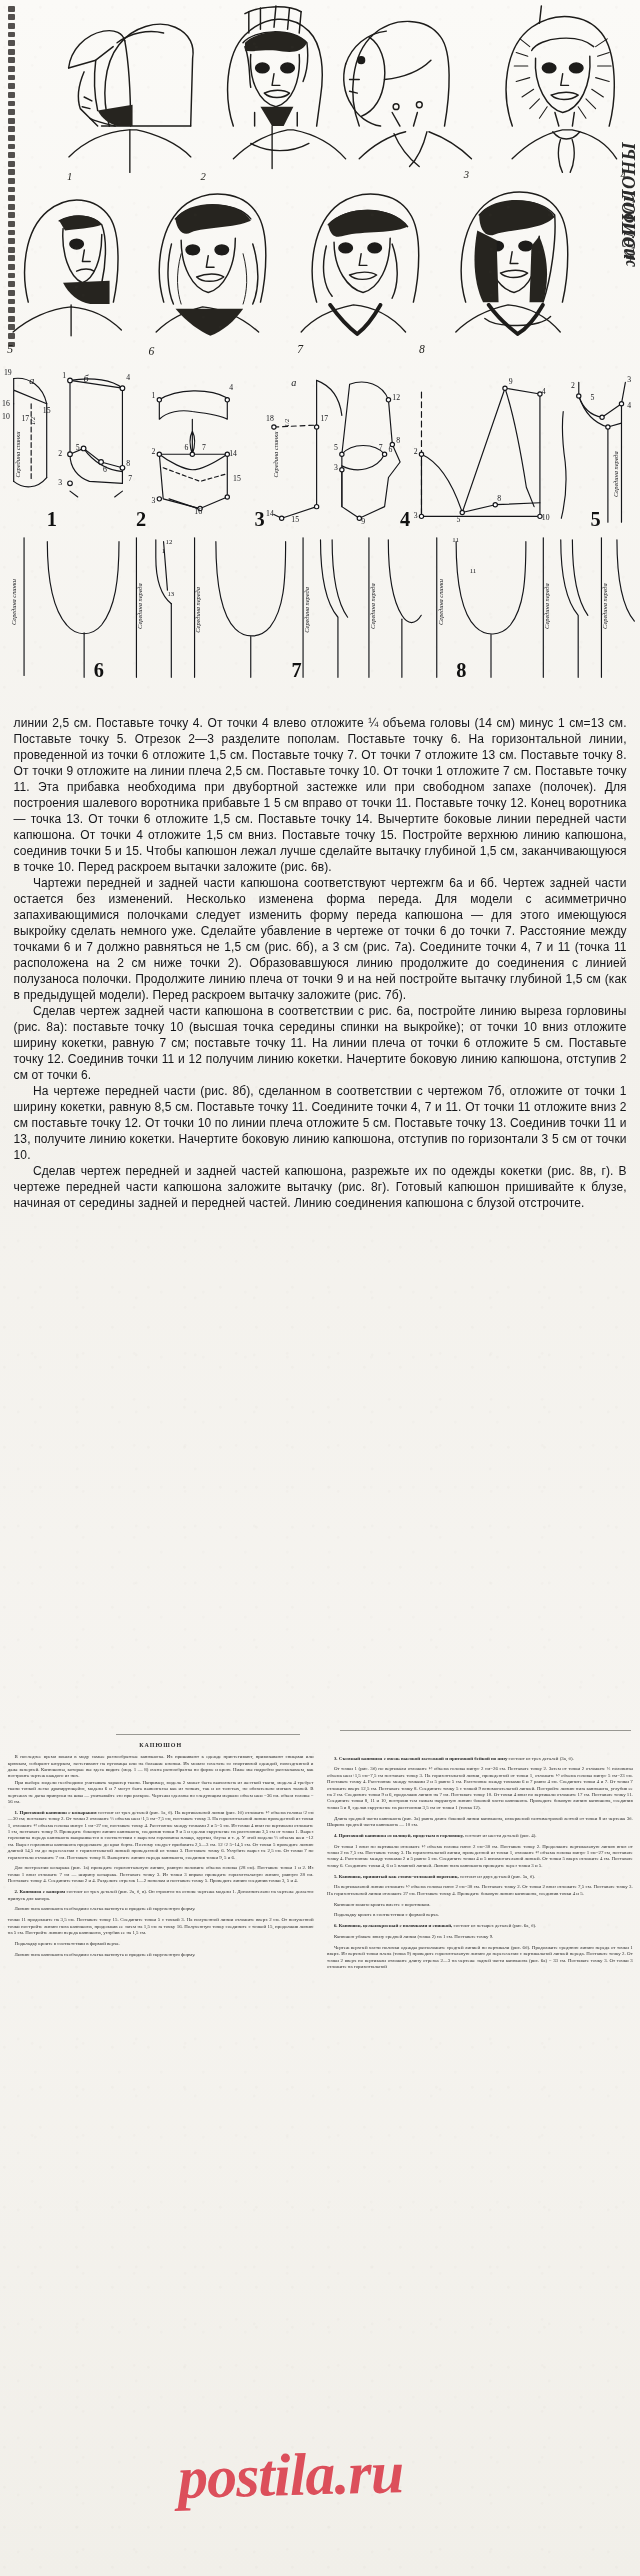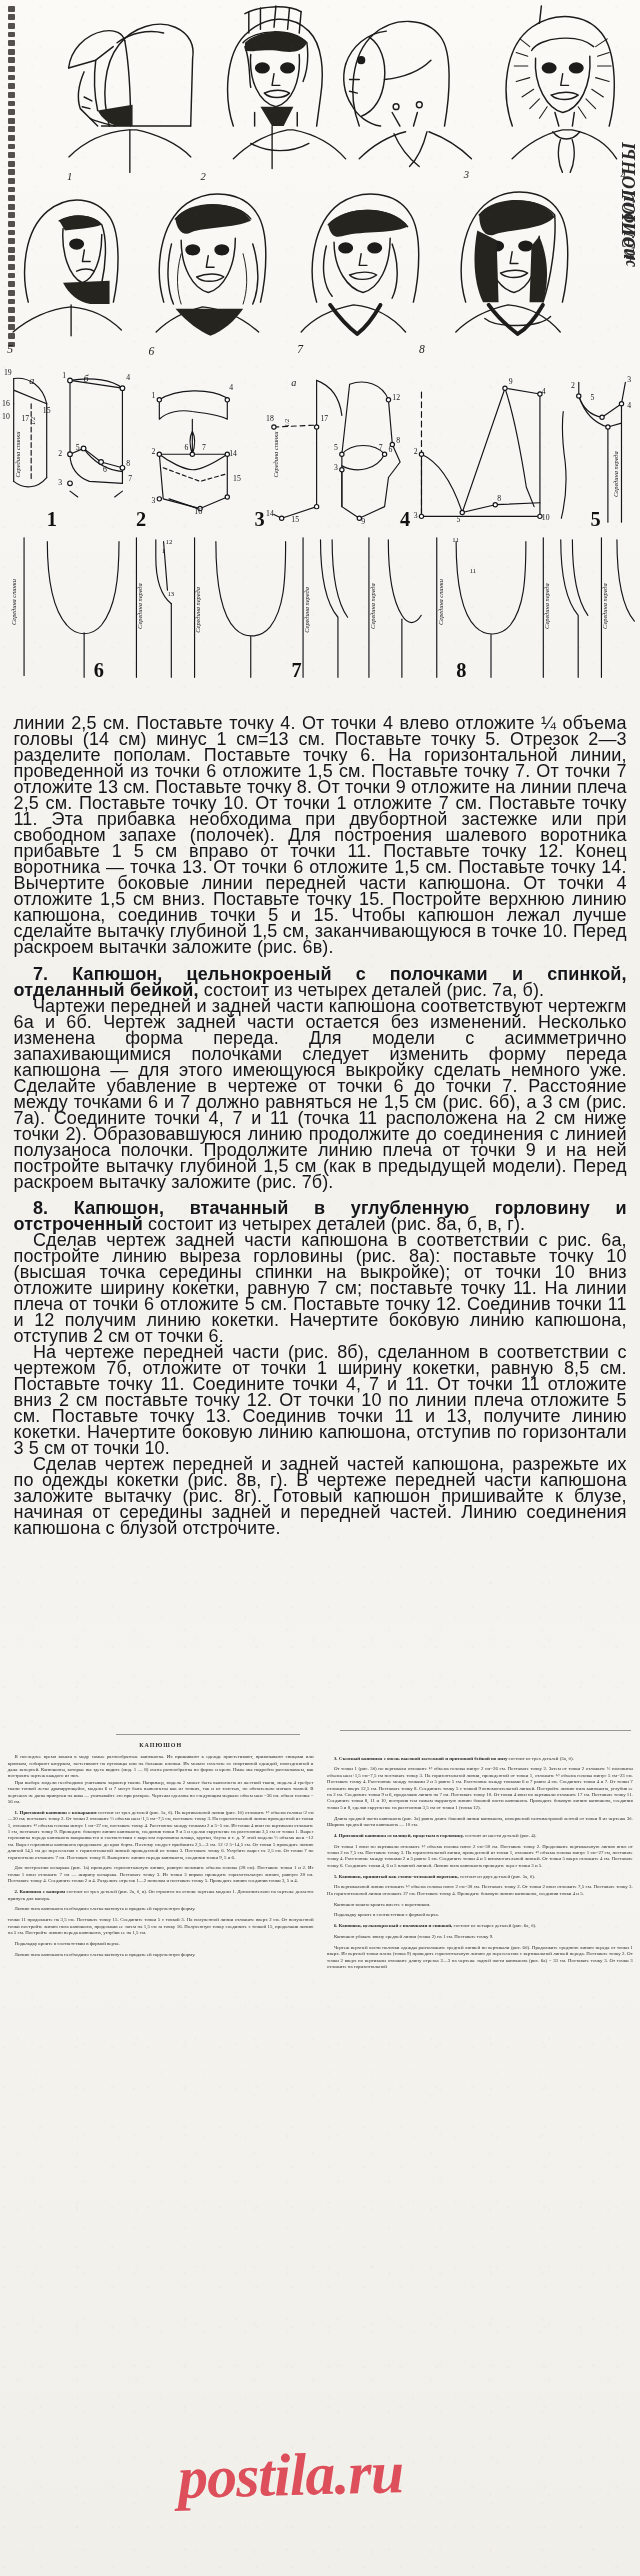--- a/index.html
+++ b/index.html
@@ -46,21 +46,21 @@
     transform:rotate(180deg);white-space:nowrap;
   }
   
   .draft-band{position:absolute;left:0;width:553px;background:transparent;}
   .db1{top:361px;height:167px;}
   .db2{top:532px;height:155px;}
   
   .bodytext{
     position:absolute;left:13.6px;width:613px;
     font-family:"Liberation Sans", sans-serif;
-    font-size:18px;line-height:16px;
+    font-size:12px;line-height:16px;
     text-align:justify;color:#15161a;
     letter-spacing:0.1px;
   }
   .bodytext p{margin:0;}
   .bodytext p.indent{text-indent:19.4px;}
   .bodytext p.gap{margin-top:10.7px;}
   .bodytext b{font-weight:700;}
   
   .finecols{
     position:absolute;left:7.8px;top:1742px;width:625px;height:825px;
@@ -514,29 +514,23 @@
           <text x="172" y="66">13</text>
         <text x="466" y="10">11</text>
           <text x="484" y="42">11</text>
       </g>
     </svg>
   </div>
 
   <div class="bodytext" style="top:715px;">
     <p>линии 2,5 см. Поставьте точку 4. От точки 4 влево отложите ¼ объема головы (14 см) минус 1 см=13 см. Поставьте точку 5. Отрезок 2—3 разделите пополам. Поставьте точку 6. На горизонтальной линии, проведенной из точки 6 отложите 1,5 см. Поставьте точку 7. От точки 7 отложите 13 см. Поставьте точку 8. От точки 9 отложите на линии плеча 2,5 см. Поставьте точку 10. От точки 1 отложите 7 см. Поставьте точку 11. Эта прибавка необходима при двубортной застежке или при свободном запахе (полочек). Для построения шалевого воротника прибавьте 1 5 см вправо от точки 11. Поставьте точку 12. Конец воротника — точка 13. От точки 6 отложите 1,5 см. Поставьте точку 14. Вычертите боковые линии передней части капюшона. От точки 4 отложите 1,5 см вниз. Поставьте точку 15. Постройте верхнюю линию капюшона, соединив точки 5 и 15. Чтобы капюшон лежал лучше сделайте вытачку глубиной 1,5 см, заканчивающуюся в точке 10. Перед раскроем вытачки заложите (рис. 6в).</p>
 
-    <p class="indent gap">
-      <b>7. Капюшон, цельнокроеный с полочками и спинкой, отделанный бейкой,</b><span> состоит из четырех деталей (рис. 7а, б).</span>
-    </p>
 
     <p class="indent">Чартежи передней и задней части капюшона соответствуют чертежгм 6а и 6б. Чертеж задней части остается без изменений. Несколько изменена форма переда. Для модели с асимметрично запахивающимися полочками следует изменить форму переда капюшона — для этого имеющуюся выкройку сделать немного уже. Сделайте убавление в чертеже от точки 6 до точки 7. Расстояние между точками 6 и 7 должно равняться не 1,5 см (рис. 6б), а 3 см (рис. 7а). Соедините точки 4, 7 и 11 (точка 11 расположена на 2 см ниже точки 2). Образовавшуюся линию продолжите до соединения с линией полузаноса полочки. Продолжите линию плеча от точки 9 и на ней постройте вытачку глубиной 1,5 см (как в предыдущей модели). Перед раскроем вытачку заложите (рис. 7б).</p>
 
-    <p class="indent gap">
-      <b>8. Капюшон, втачанный в углубленную горловину и отстроченный</b><span> состоит из четырех деталей (рис. 8а, б, в, г).</span>
-    </p>
 
     <p class="indent">Сделав чертеж задней части капюшона в соответствии с рис. 6а, постройте линию выреза горловины (рис. 8а): поставьте точку 10 (высшая точка середины спинки на выкройке); от точки 10 вниз отложите ширину кокетки, равную 7 см; поставьте точку 11. На линии плеча от точки 6 отложите 5 см. Поставьте точку 12. Соединив точки 11 и 12 получим линию кокетки. Начертите боковую линию капюшона, отступив 2 см от точки 6.</p>
     <p class="indent">На чертеже передней части (рис. 8б), сделанном в соответствии с чертежом 7б, отложите от точки 1 ширину кокетки, равную 8,5 см. Поставьте точку 11. Соедините точки 4, 7 и 11. От точки 11 отложите вниз 2 см поставьте точку 12. От точки 10 по линии плеча отложите 5 см. Поставьте точку 13. Соединив точки 11 и 13, получите линию кокетки. Начертите боковую линию капюшона, отступив по горизонтали 3 5 см от точки 10.</p>
     <p class="indent">Сделав чертеж передней и задней частей капюшона, разрежьте их по одежды кокетки (рис. 8в, г). В чертеже передней части капюшона заложите вытачку (рис. 8г). Готовый капюшон пришивайте к блузе, начиная от середины задней и передней частей. Линию соединения капюшона с блузой отстрочите.</p>
   </div>
 
   <div class="rule" style="left:116px;top:1734px;width:184px;"></div>
   <div class="rule" style="left:340px;top:1730px;width:291px;"></div>
 
   <div class="finecols">

